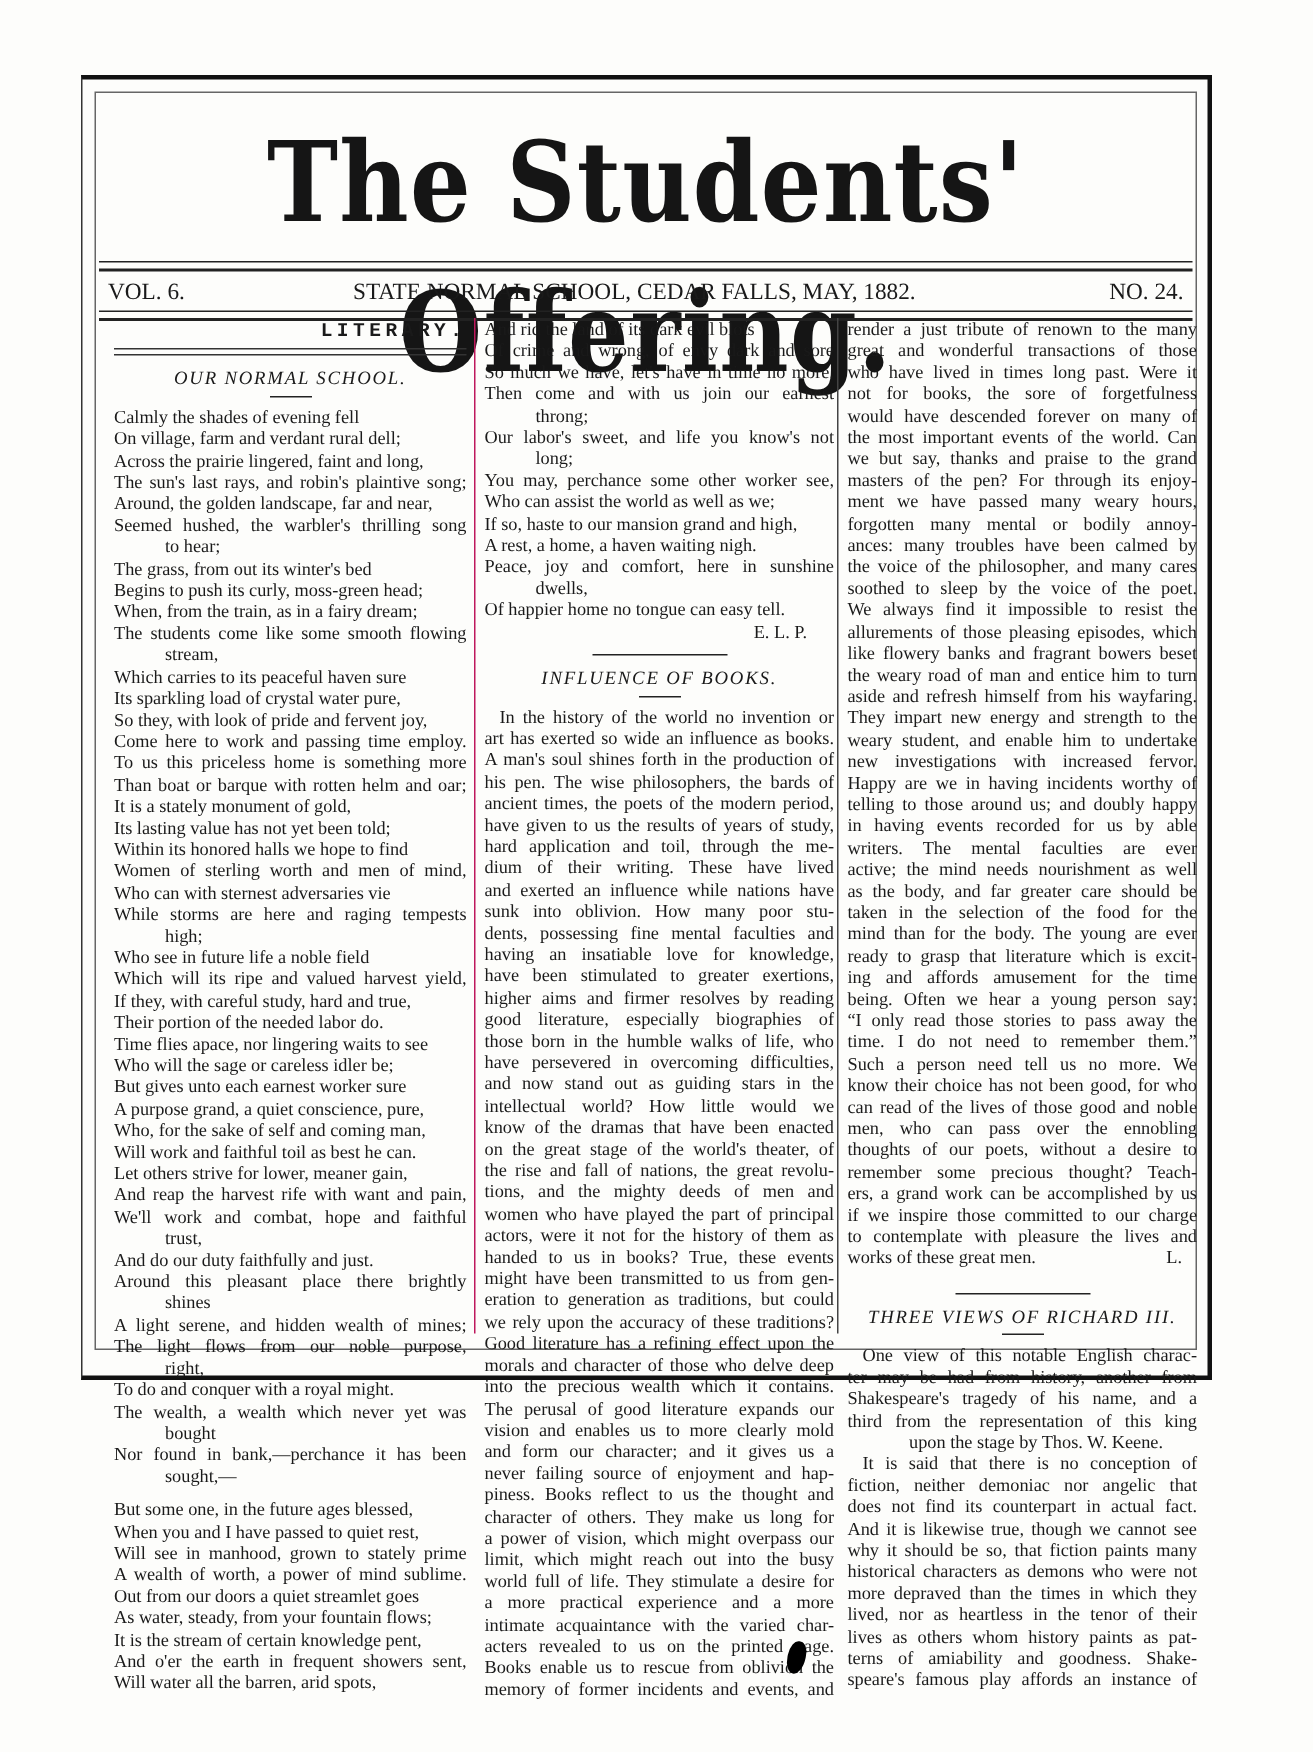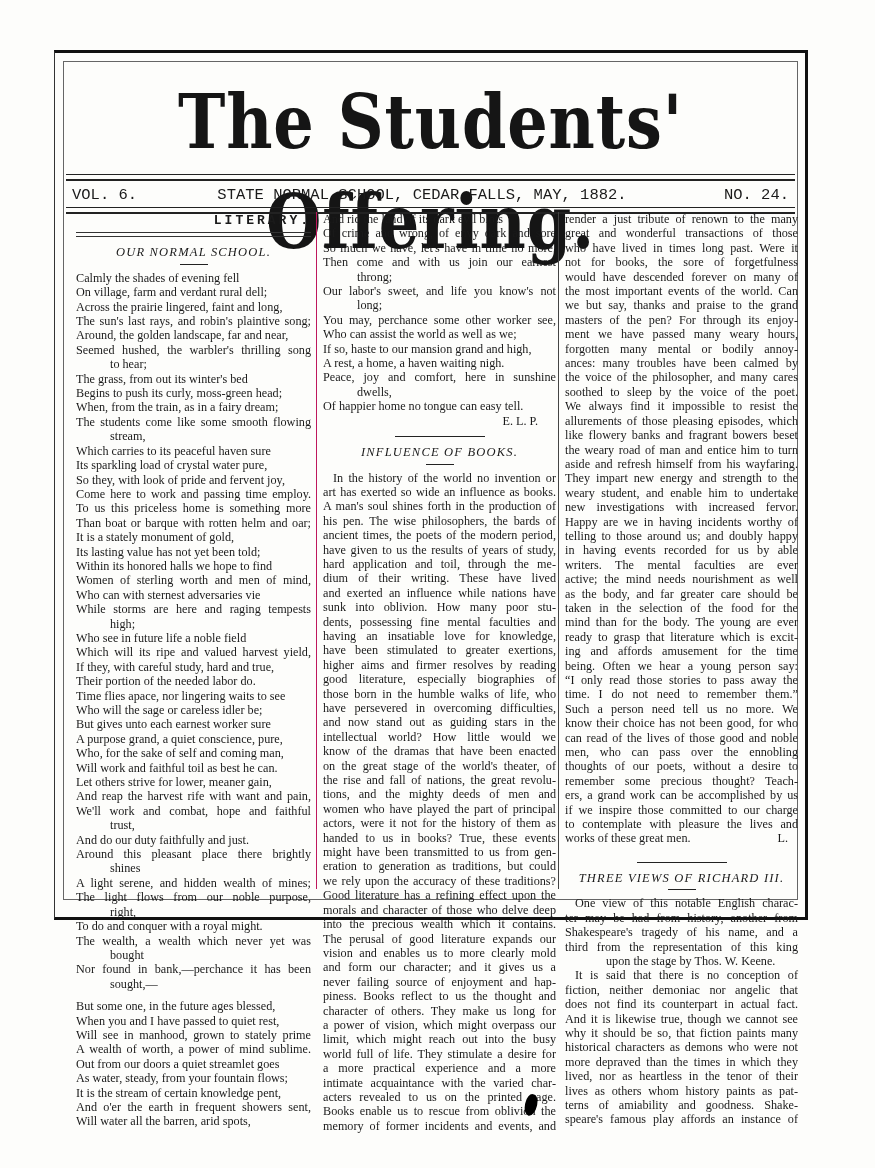--- a/index.html
+++ b/index.html
@@ -10,21 +10,21 @@
             border-left: 1px solid #333; box-sizing: border-box; }
     .inner { position: absolute; left: 8px; top: 8px; right: 7px; bottom: 17px;
              border: 1px solid #666; }
     .masthead { position: absolute; left: 0; right: 0; top: 10px; height: 110px; text-align: center; }
     .masthead h1 { margin: 0; font-family: "DejaVu Serif", "Liberation Serif", serif; font-weight: bold;
                    font-size: 74px; letter-spacing: 1px; line-height: 100px; color: #151515;
                    transform: scaleX(0.86); transform-origin: center; }
     .rule-double { position: absolute; left: 2px; right: 2px; height: 4px;
                    border-top: 1px solid #222; border-bottom: 2px solid #222; }
     .dateline { position: absolute; left: 8px; right: 8px; top: 123px; height: 20px;
-                font-size: 15.5px; display: flex; justify-content: space-between; align-items: center; font-family: Liberation Mono, monospace; }
+                font-size: 15.5px; display: flex; justify-content: space-between; align-items: center; }
     .dateline .center { flex: 1; text-align: center; padding-right: 17px; }
     .columns { position: absolute; left: 0; right: 0; top: 150px; bottom: 10px; }
     .col { position: absolute; top: 0; bottom: 0; font-size: 12.2px; line-height: 14.4px; }
     .col1 { left: 12px; width: 235px; }
     .col2 { left: 252px; width: 233px; border-left: 1px solid #be185d; padding-left: 6px; box-sizing: content-box; }
     .col3 { left: 494px; width: 233px; border-left: 1px solid #444; padding-left: 6px; box-sizing: content-box; }
     .section-head { text-align: right; font-family: "Liberation Mono", "DejaVu Sans Mono", monospace;
                     font-weight: bold; font-size: 13px; letter-spacing: 3px; margin: 2px 0 4px; }
     .rule-thin2 { height: 3px; border-top: 1px solid #333; border-bottom: 1px solid #333; margin: 0 0 8px; }
     .article-title { text-align: center; font-style: italic; font-size: 12.5px; letter-spacing: 1.2px; margin: 8px 0 4px; }

